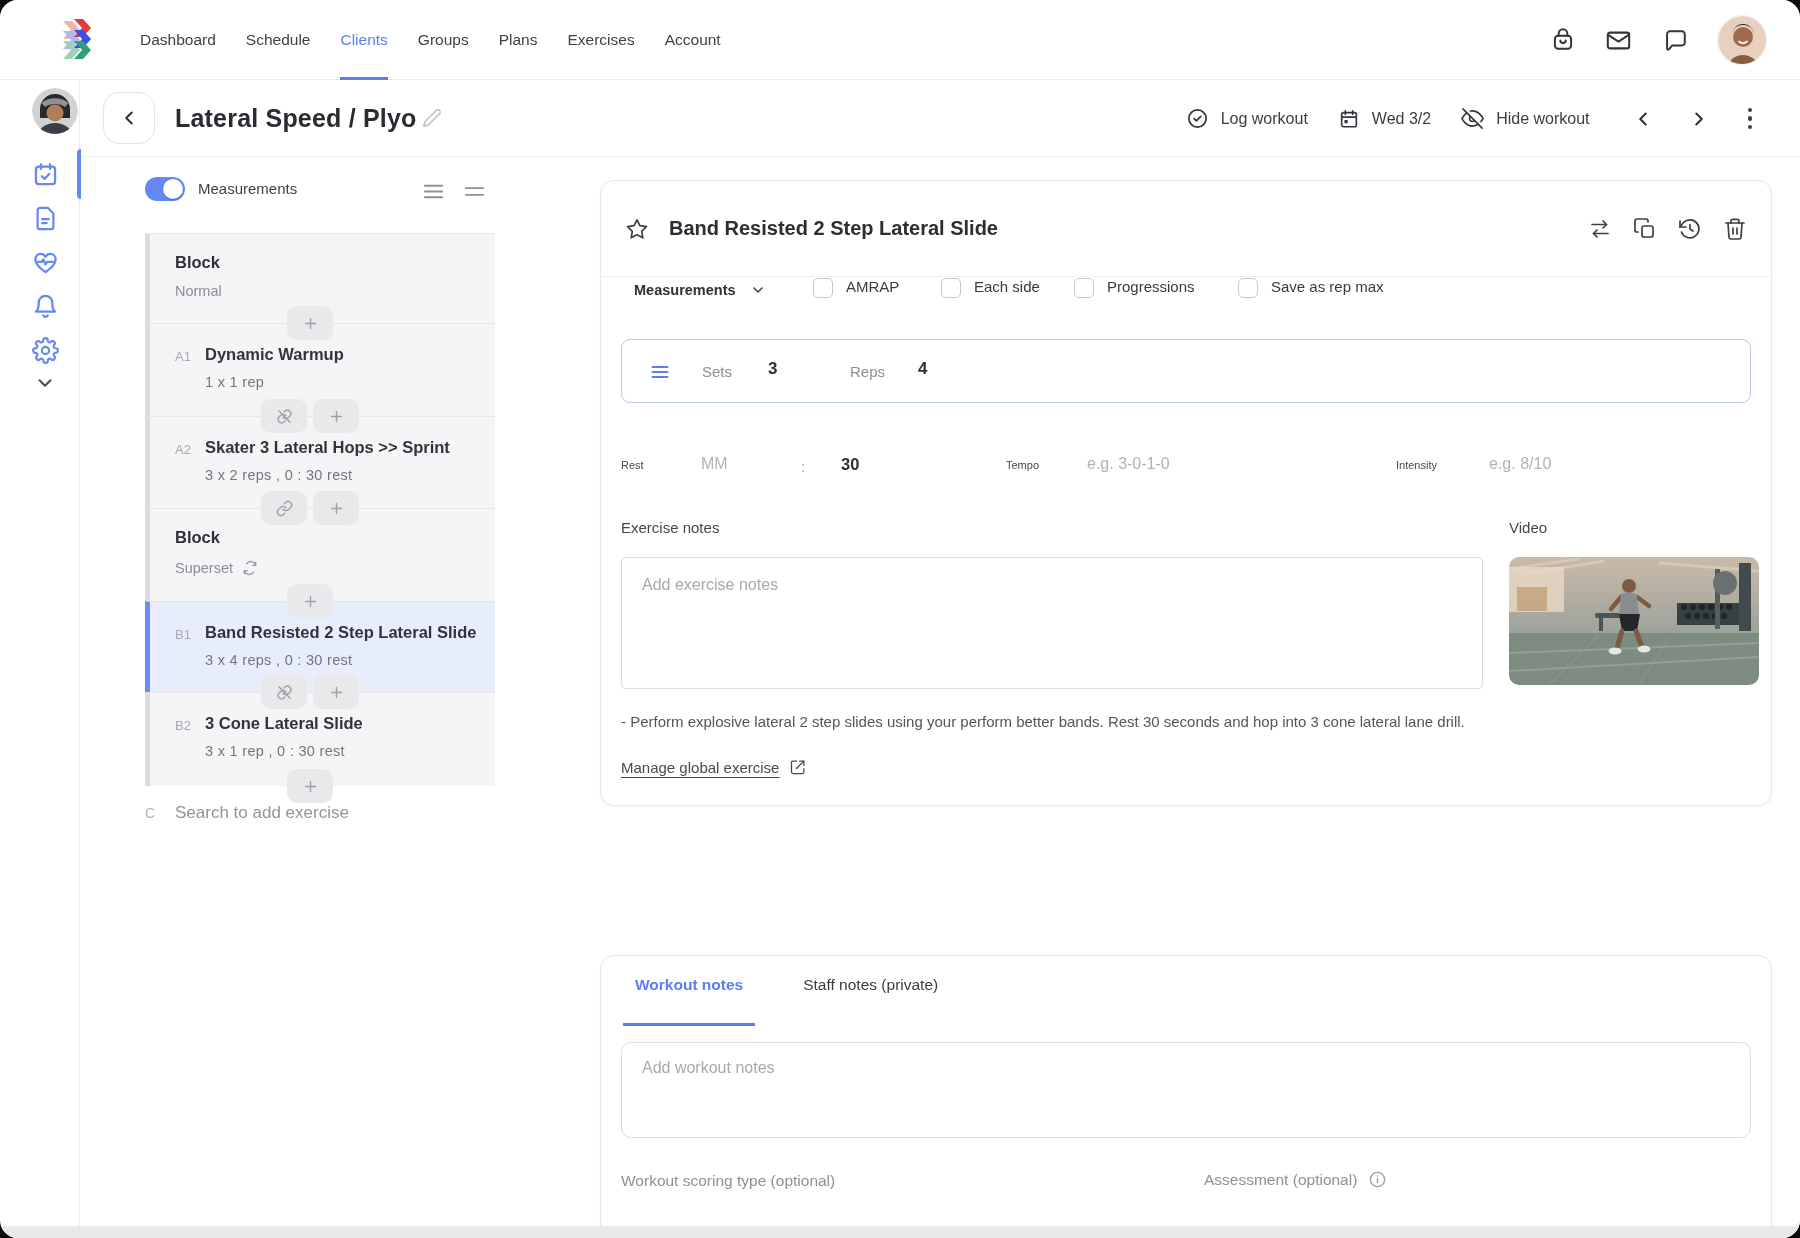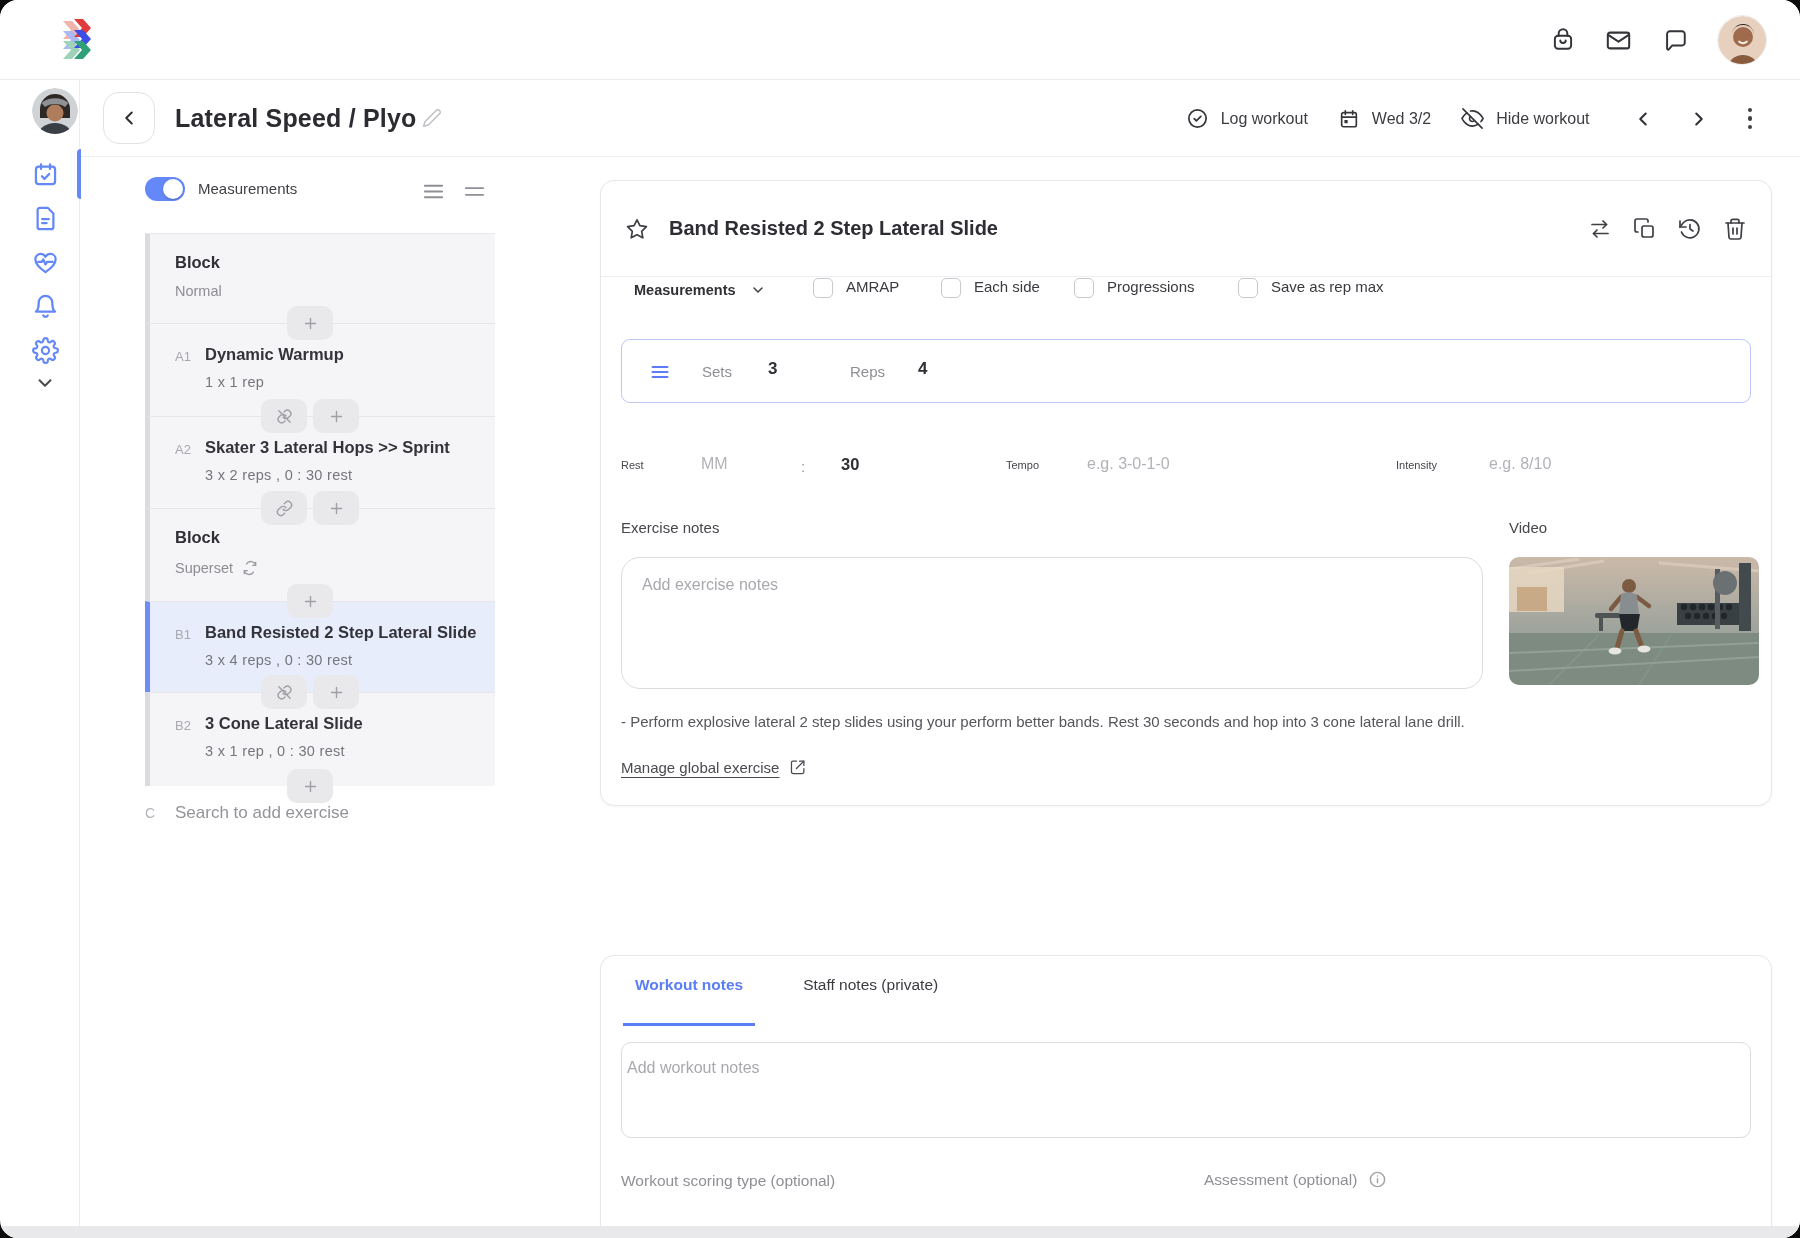--- a/index.html
+++ b/index.html
@@ -107,21 +107,21 @@
           color:#2f2f35;font-family:inherit}
 .rr-input::placeholder{color:#b2b2b8}
 .rr-mm{left:100px;width:80px}
 .rr-colon{position:absolute;left:200px;top:9px;color:#9a9aa0;font-size:15px}
 .rr-ss{left:240px;width:70px;font-weight:700;font-size:16.5px}
 .rr-tempo-in{left:486px;width:200px}
 .rr-int-in{left:888px;width:160px}
 .sec-label{position:absolute;font-size:15px;color:#46464c}
 .lbl-notes{left:20px;top:338px}
 .lbl-video{left:908px;top:338px}
-.notes-area{position:absolute;left:20px;top:376px;width:862px;height:132px;border:1px solid #dcdcdf;border-radius:19px;
+.notes-area{position:absolute;left:20px;top:376px;width:862px;height:132px;border:1px solid #dcdcdf;border-radius:4px;
             padding:18px 20px;font-size:16px;font-family:inherit;color:#3c3c42;resize:none;outline:none}
 .notes-area::placeholder{color:#a8a8ae}
 .video-thumb{position:absolute;left:908px;top:376px;width:250px;height:128px;border-radius:10px;overflow:hidden;cursor:pointer}
 .global-note{position:absolute;left:20px;top:532px;width:1080px;font-size:15px;color:#55555c}
 .manage-link{position:absolute;left:20px;top:578px;display:flex;align-items:flex-start;gap:10px;cursor:pointer}
 .manage-link span{font-size:15px;font-weight:500;color:#4a4a52;text-decoration:underline;text-underline-offset:4px}
 .manage-link svg{color:#4a4a52}
 
 
 .alt-inner{position:absolute;inset:0;display:flex;align-items:center;padding:0 28px 0 33px}
@@ -129,21 +129,21 @@
 .alt-badge{margin-left:16px;width:26px;height:26px;border-radius:50%;background:#a6a6ac;color:#fff;font-size:13px;
            font-weight:700;display:flex;align-items:center;justify-content:center}
 .alt-chev{margin-left:auto;color:#3f3f45;display:flex;cursor:pointer}
 
 
 .tabs{position:absolute;left:22px;top:18px;display:flex;gap:36px}
 .tab{height:52px;display:flex;align-items:flex-start;padding:2px 12px 0;font-size:15.5px;font-weight:500;color:#3b3b42;
      border-bottom:3px solid transparent;cursor:pointer}
 .tab.active{color:#5b7ef8;font-weight:700;border-bottom-color:#5b7ef8}
 .wnotes-area{position:absolute;left:20px;right:20px;top:86px;height:96px;border:1px solid #dcdcdf;border-radius:10px;
-             padding:16px 5px;font-size:16px;font-family:inherit;color:#3c3c42;resize:none;outline:none}
+             padding:16px 20px;font-size:16px;font-family:inherit;color:#3c3c42;resize:none;outline:none}
 .wnotes-area::placeholder{color:#a8a8ae}
 .scoring-label{position:absolute;left:20px;top:216px;font-size:15.5px;color:#8f8f95}
 .assess-wrap{position:absolute;left:603px;top:214px;display:flex;align-items:center;gap:11px}
 .assess-label{font-size:15.5px;color:#8f8f95}
 .assess-wrap svg{color:#a2a2a8}
 
 .bottom-strip{position:absolute;left:0;right:0;bottom:0;height:12px;background:#e9e9eb;z-index:40}
 
 svg.ic{display:block}
 </style>
@@ -154,20 +154,29 @@
 
   <header class="topnav">
     <svg class="logo ic" viewBox="0 0 44 44">
       <path d="M7 3h9l8 9-8 9H7l8-9z" fill="#f0b4aa"></path>
       <path d="M7 13h9l8 9-8 9H7l8-9z" fill="#a9b9f4"></path>
       <path d="M7 23h9l8 9-8 9H7l8-9z" fill="#9fd3b9"></path>
       <path d="M18 1h9l8 9-8 9h-9l8-9z" fill="#e03c3c"></path>
       <path d="M18 12h9l8 9-8 9h-9l8-9z" fill="#3a4ee8"></path>
       <path d="M18 23h9l8 9-8 9h-9l8-9z" fill="#2fa079"></path>
     </svg>
+    <nav class="nav">
+      <div class="nav-item">Dashboard</div>
+      <div class="nav-item">Schedule</div>
+      <div class="nav-item active">Clients</div>
+      <div class="nav-item">Groups</div>
+      <div class="nav-item">Plans</div>
+      <div class="nav-item">Exercises</div>
+      <div class="nav-item">Account</div>
+    </nav>
     <div class="topnav-right">
       <span class="topnav-icon">
         <svg class="ic" width="26" height="26" viewBox="0 0 24 24" fill="none" stroke="currentColor" stroke-width="1.8" stroke-linecap="round" stroke-linejoin="round">
           <path d="M8 8V6a4 4 0 0 1 8 0v2"></path>
             <rect x="4.5" y="8" width="15" height="12" rx="3"></rect>
             <path d="M9.5 12.5a2.5 2.2 0 0 0 5 0"></path>
         </svg>
       </span>
       <span class="topnav-icon">
         <svg class="ic" width="27" height="27" viewBox="0 0 24 24" fill="none" stroke="currentColor" stroke-width="1.8" stroke-linecap="round" stroke-linejoin="round">

